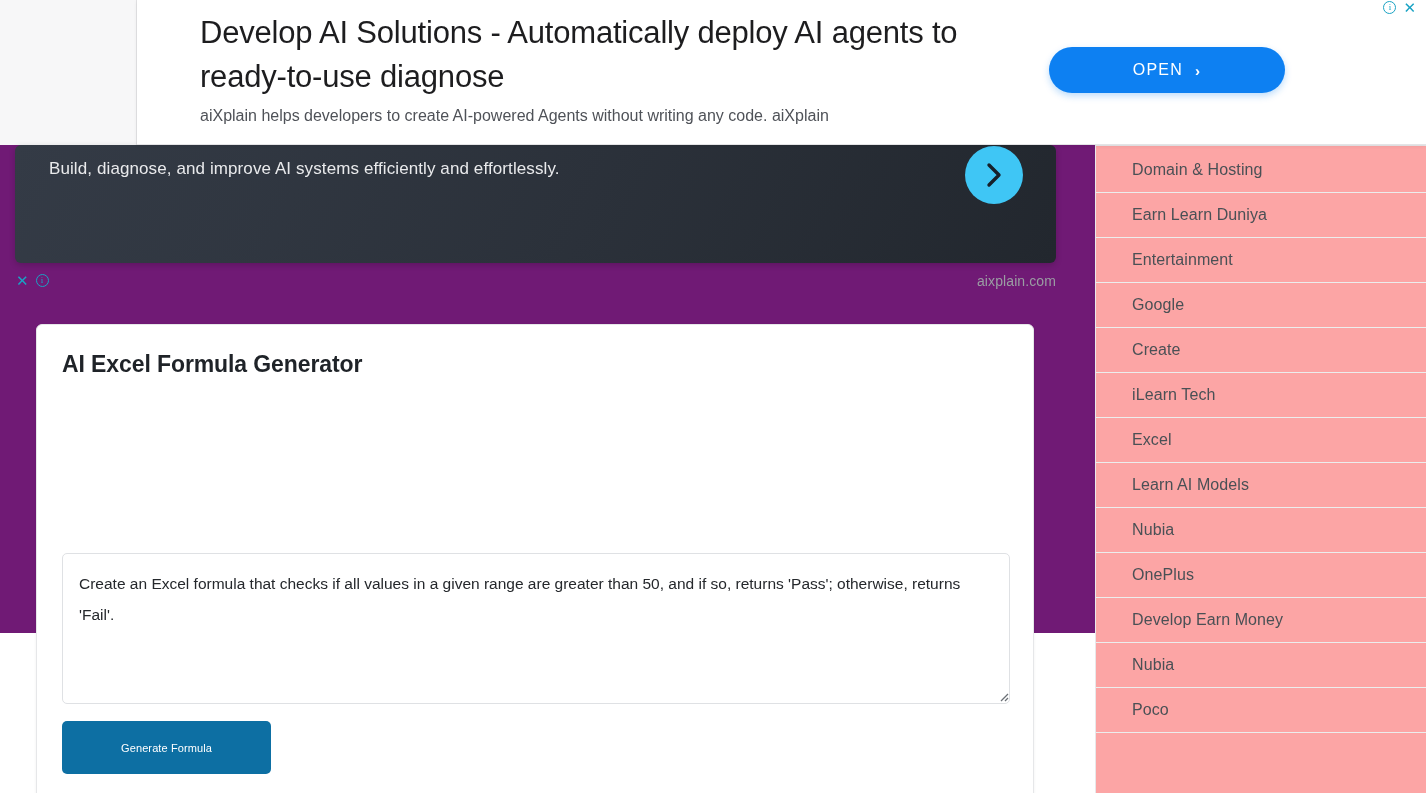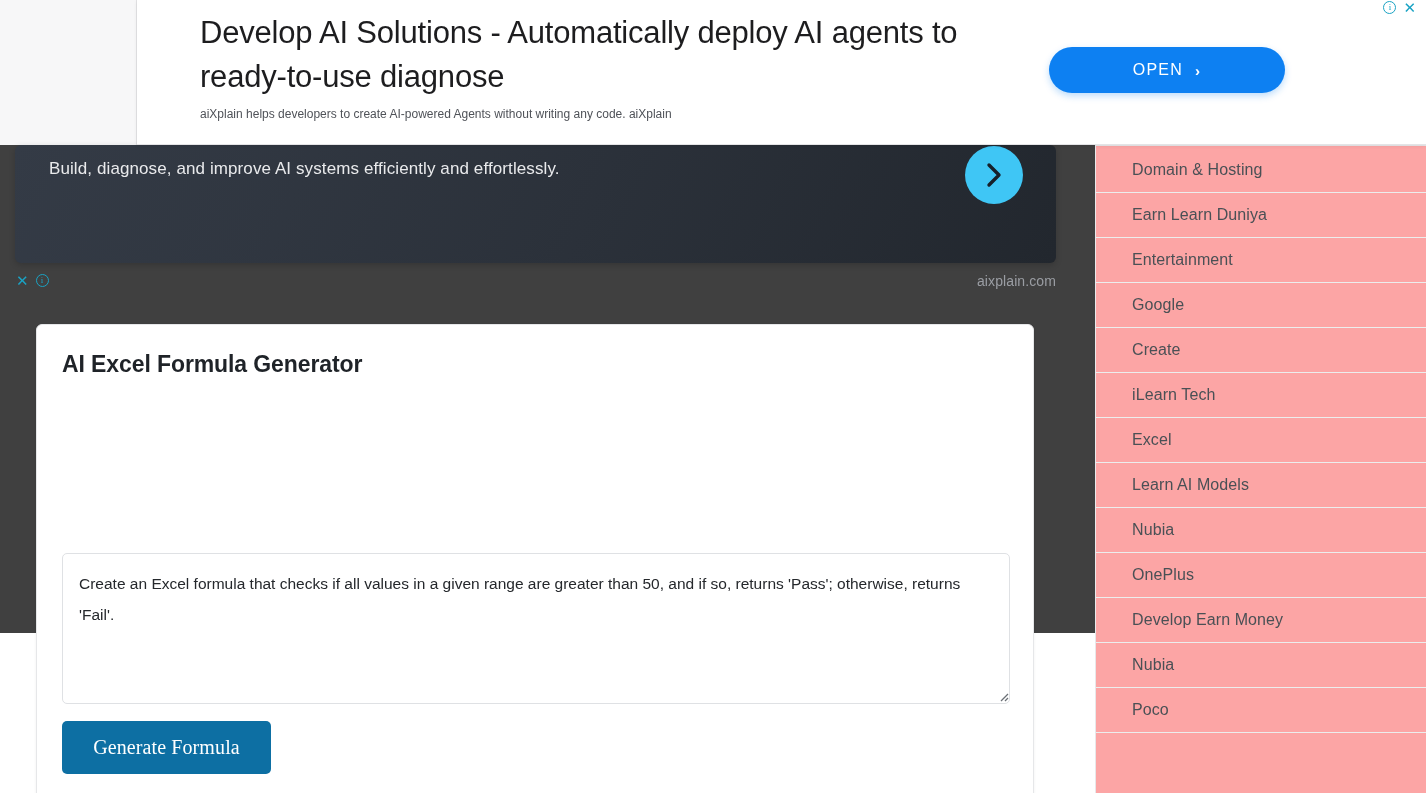--- a/index.html
+++ b/index.html
@@ -29,21 +29,21 @@
     background: #f7f7f8;
     border-right: 1px solid #e3e3e5;
   }
 
   
   .content-col {
     position: absolute;
     left: 0; top: 145px;
     width: 1095px;
     height: 488px;
-    background: #404040;
+    background: #701a75;
   }
 
   
   .promo-banner {
     position: absolute;
     left: 15px; top: 0px;
     width: 1041px; height: 118px;
     background: #2e353f;
     background-image: linear-gradient(115deg, #343b46 0%, #2b313a 55%, #22272e 100%);
     border-radius: 6px;
@@ -154,22 +154,22 @@
     pointer-events: none;
   }
   .btn-generate {
     position: absolute;
     left: 25px; top: 396px;
     width: 209px; height: 53px;
     background: #0d6fa3;
     color: #ffffff;
     border: none;
     border-radius: 5px;
-    font-family: Liberation Serif, serif;
-    font-size: 20px;
+    font-family: Liberation Sans, sans-serif;
+    font-size: 11px;
     cursor: pointer;
     letter-spacing: .1px;
   }
 
   
   .sidebar {
     position: absolute;
     left: 1095px; top: 145px;
     width: 331px;
     height: 648px;
@@ -212,21 +212,21 @@
     width: 830px;
     font-size: 31px;
     line-height: 44px;
     font-weight: 400;
     color: #1d1d1f;
     letter-spacing: -.2px;
   }
   .ad-desc {
     position: absolute;
     left: 63px; top: 107px;
-    font-size: 12px;
+    font-size: 16px;
     color: #4f5258;
     letter-spacing: 0;
   }
   .ad-open-btn {
     position: absolute;
     left: 912px; top: 47px;
     width: 236px; height: 46px;
     background: #0d80f2;
     border-radius: 24px;
     border: none;

